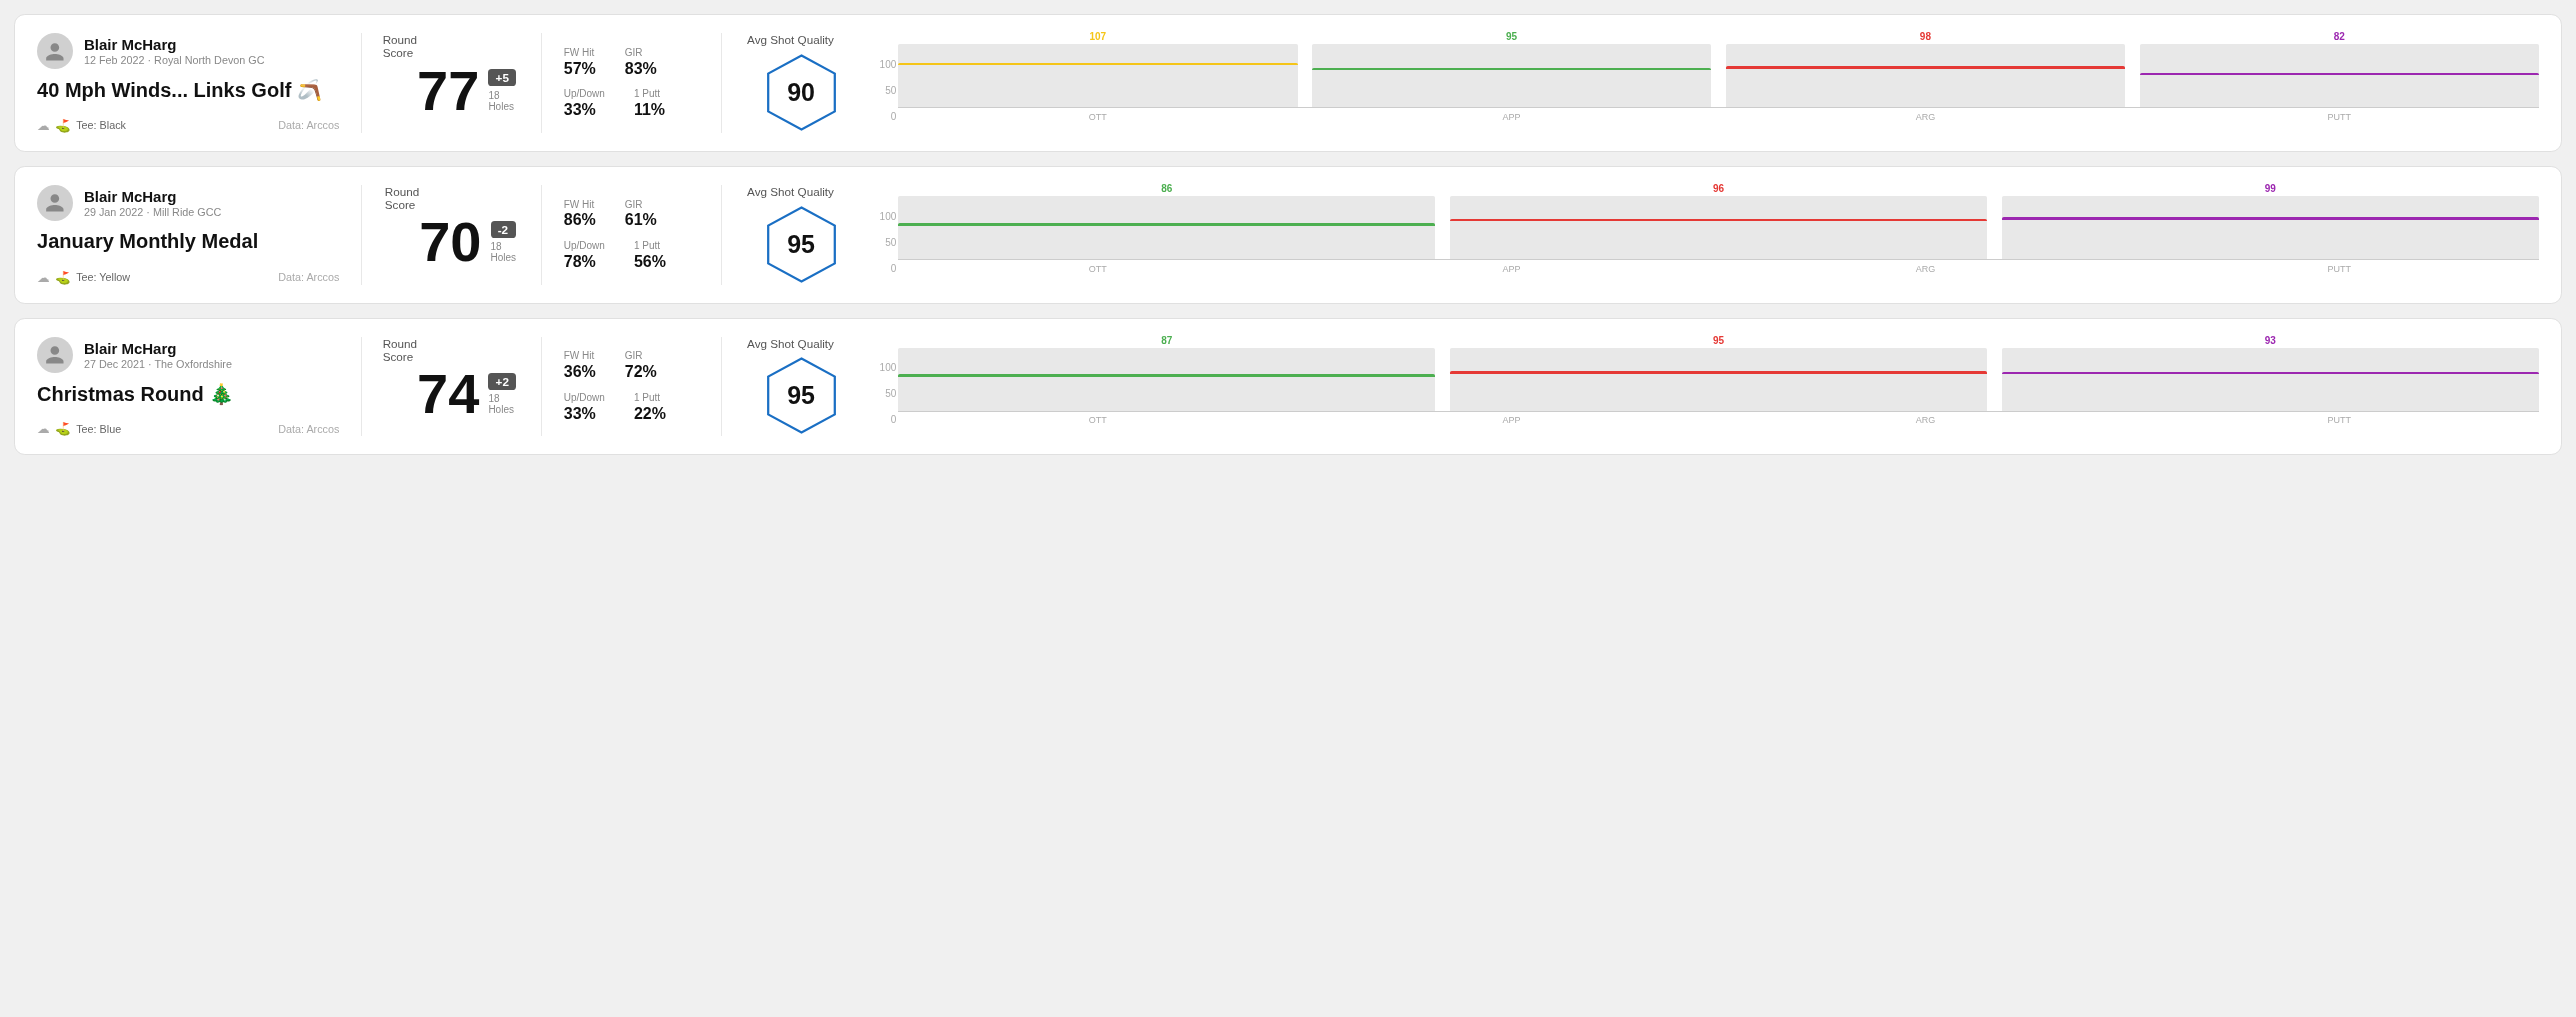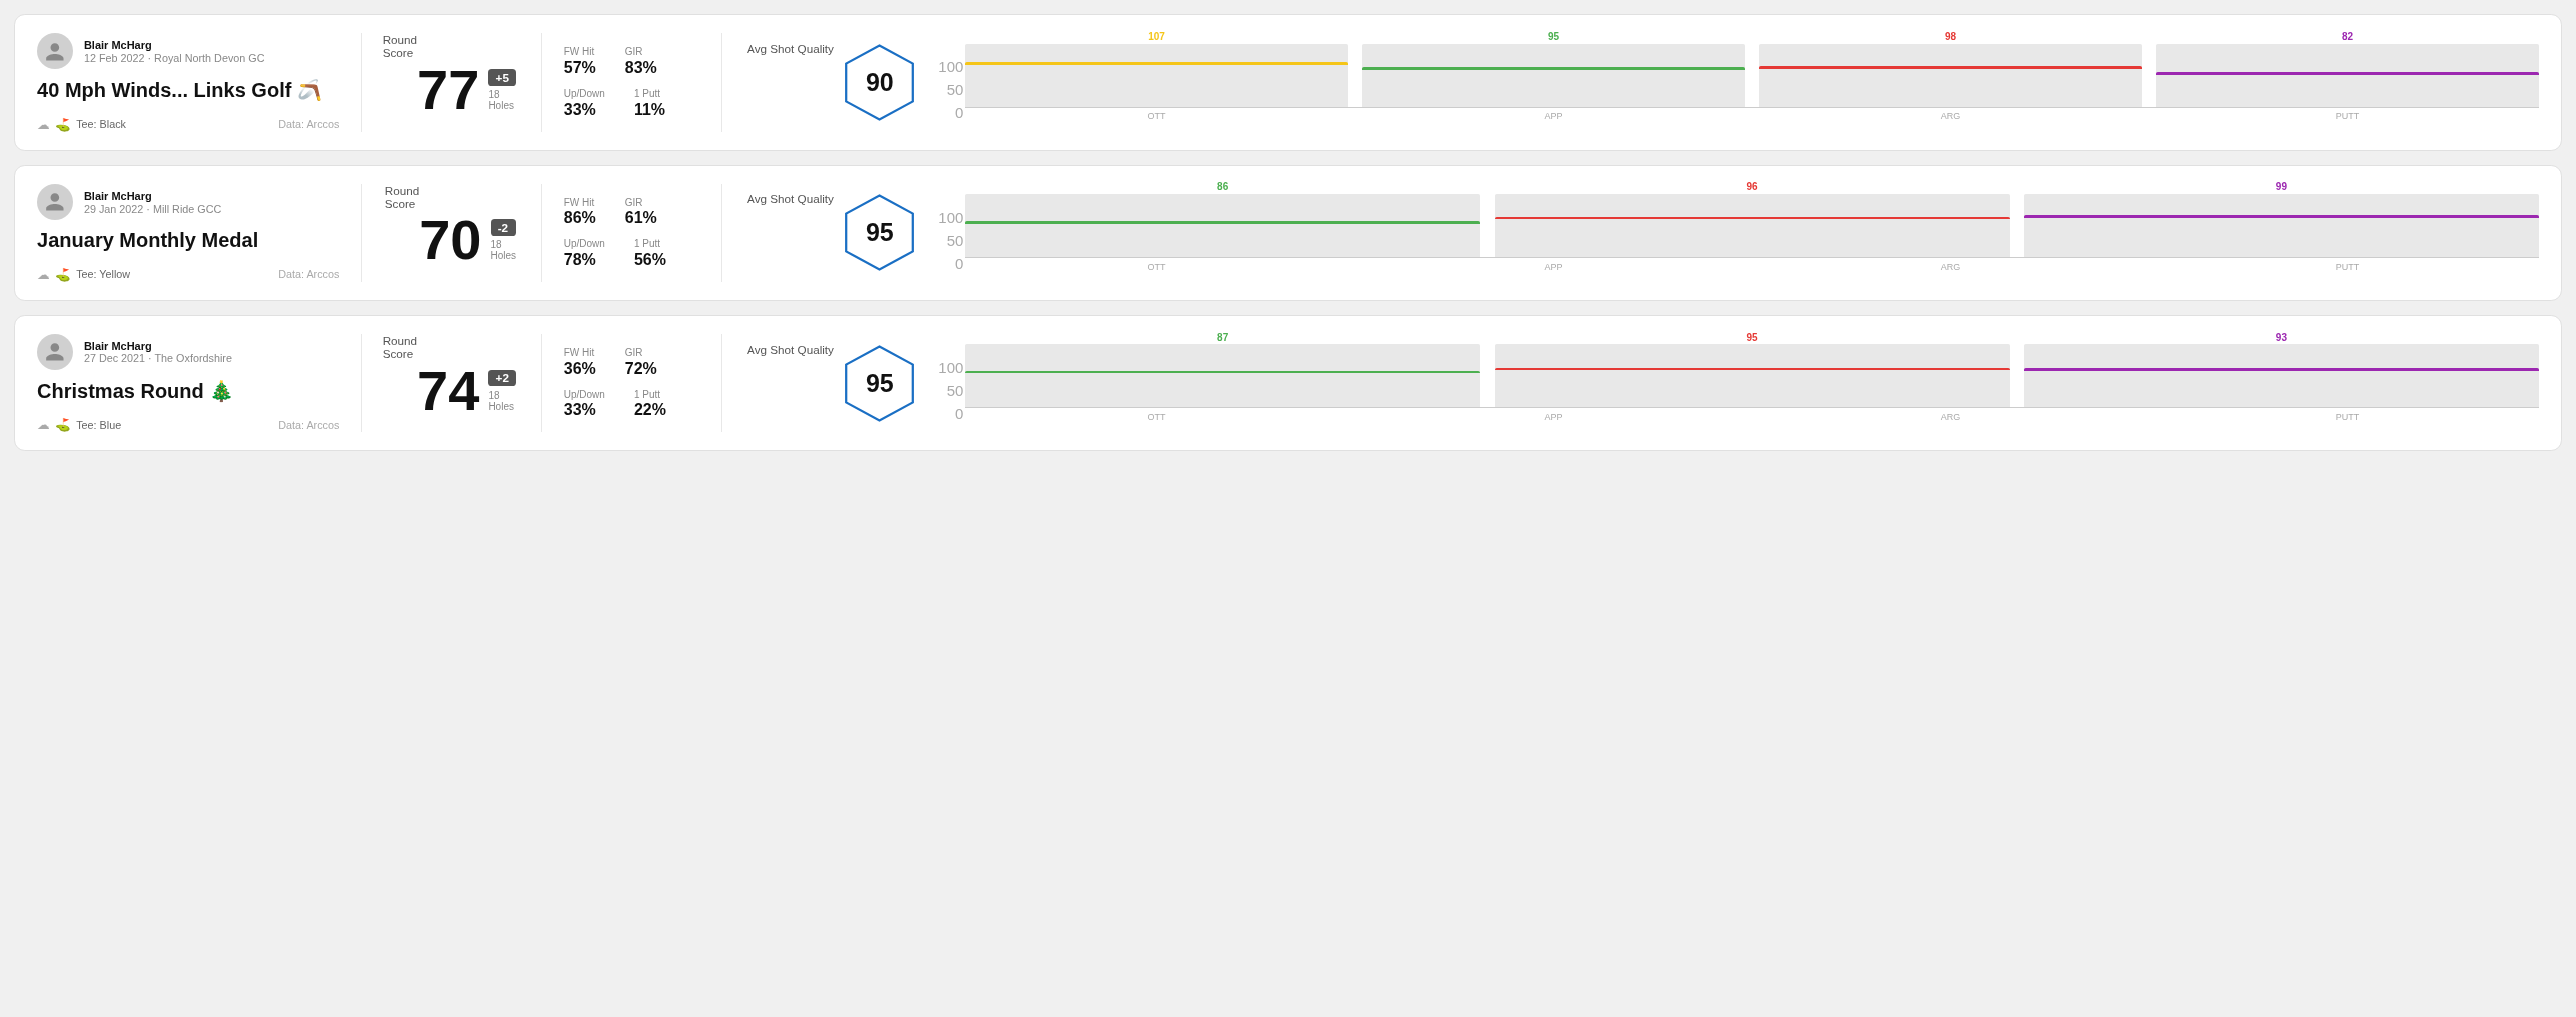--- a/index.html
+++ b/index.html
@@ -50,21 +50,21 @@
     }
 
     .avatar svg {
       width: 21.7px;
       height: 21.7px;
       fill: #888;
     }
 
     .user-info .user-name {
       font-weight: 600;
-      font-size: 11px;
+      font-size: 15px;
       color: #111;
     }
 
     .user-info .user-meta {
       font-size: 10.8px;
       color: #888;
       margin-top: 0.9px;
     }
 
     .round-title {
@@ -185,21 +185,21 @@
     .card-quality {
       display: flex;
       align-items: center;
       gap: 18px;
       padding-left: 25px;
       flex: 1;
     }
 
     .quality-left {
       display: flex;
-      flex-direction: row;
+      flex-direction: column;
       align-items: center;
       gap: 5.4px;
       min-width: 108px;
     }
 
     .quality-label {
       font-size: 11.7px;
       color: #555;
       align-self: flex-start;
     }
@@ -296,21 +296,21 @@
       align-items: flex-end;
       gap: 0;
     }
 
     .y-axis-col {
       display: flex;
       flex-direction: column;
       justify-content: space-between;
       height: 63px;
       padding-right: 1.8px;
-      font-size: 15px;
+      font-size: 10px;
       color: #aaa;
       text-align: right;
       min-width: 25px;
     }
 
     .bars-col {
       flex: 1;
       display: flex;
       flex-direction: column;
     }

